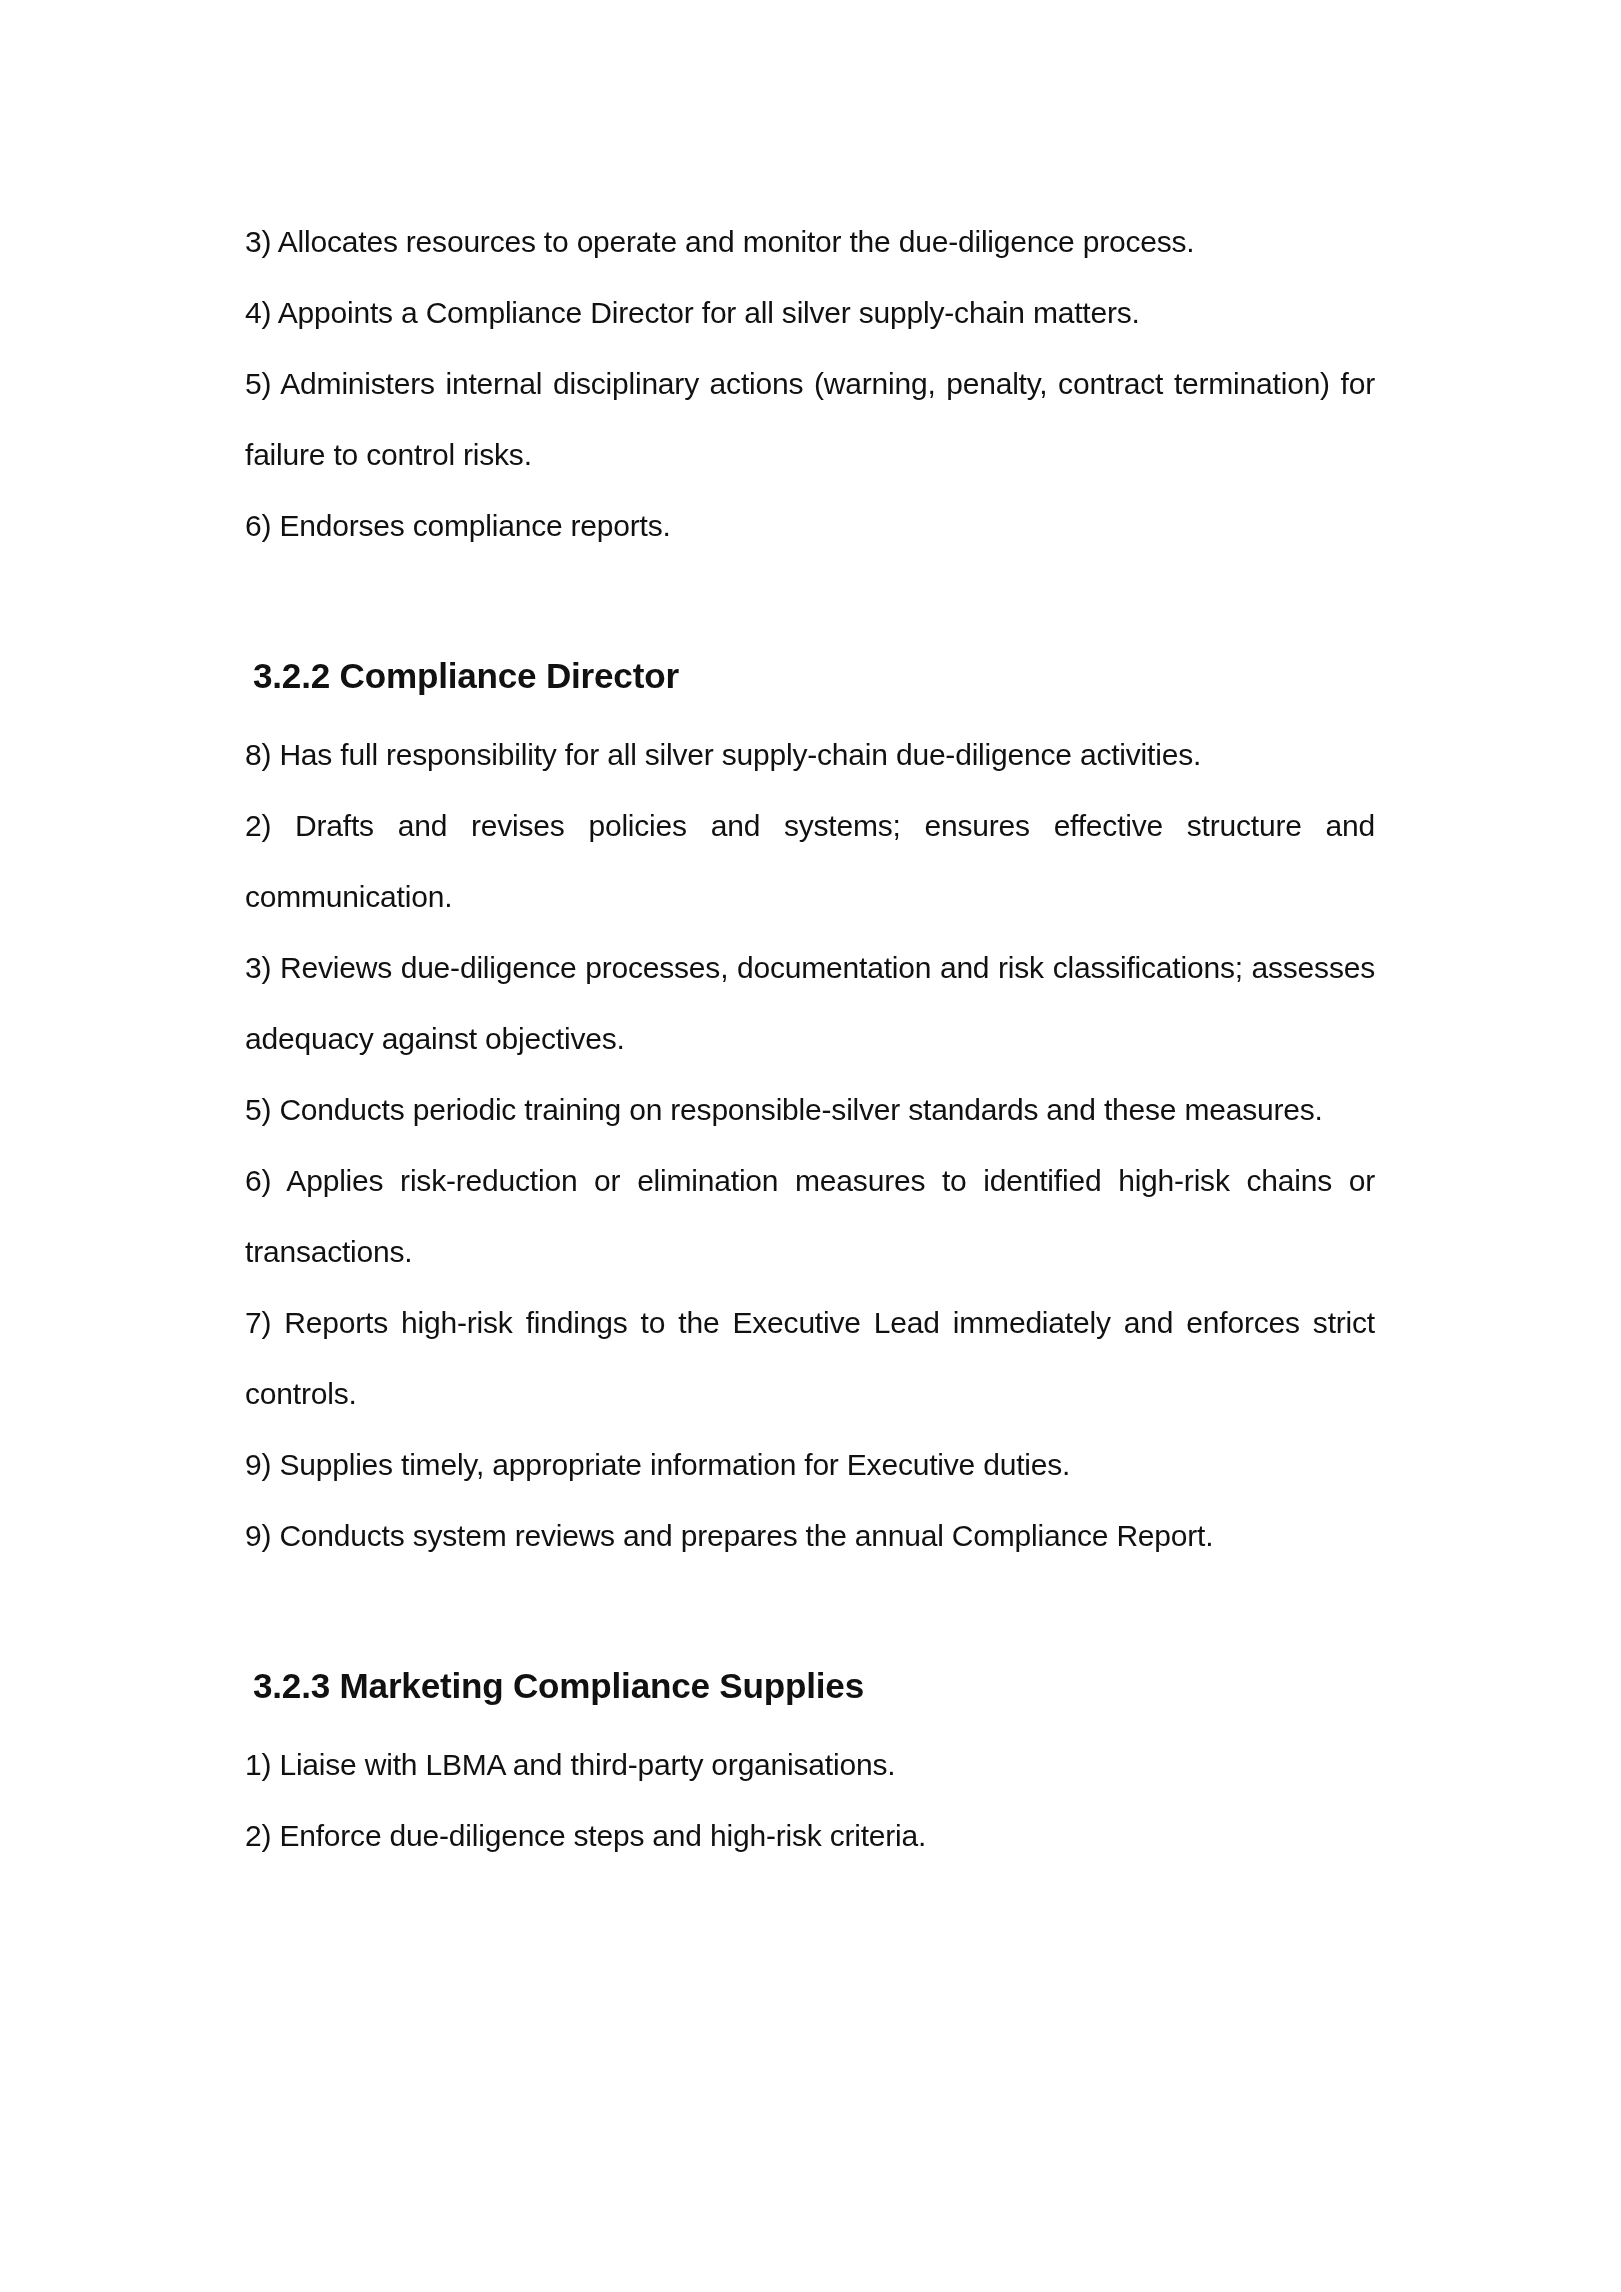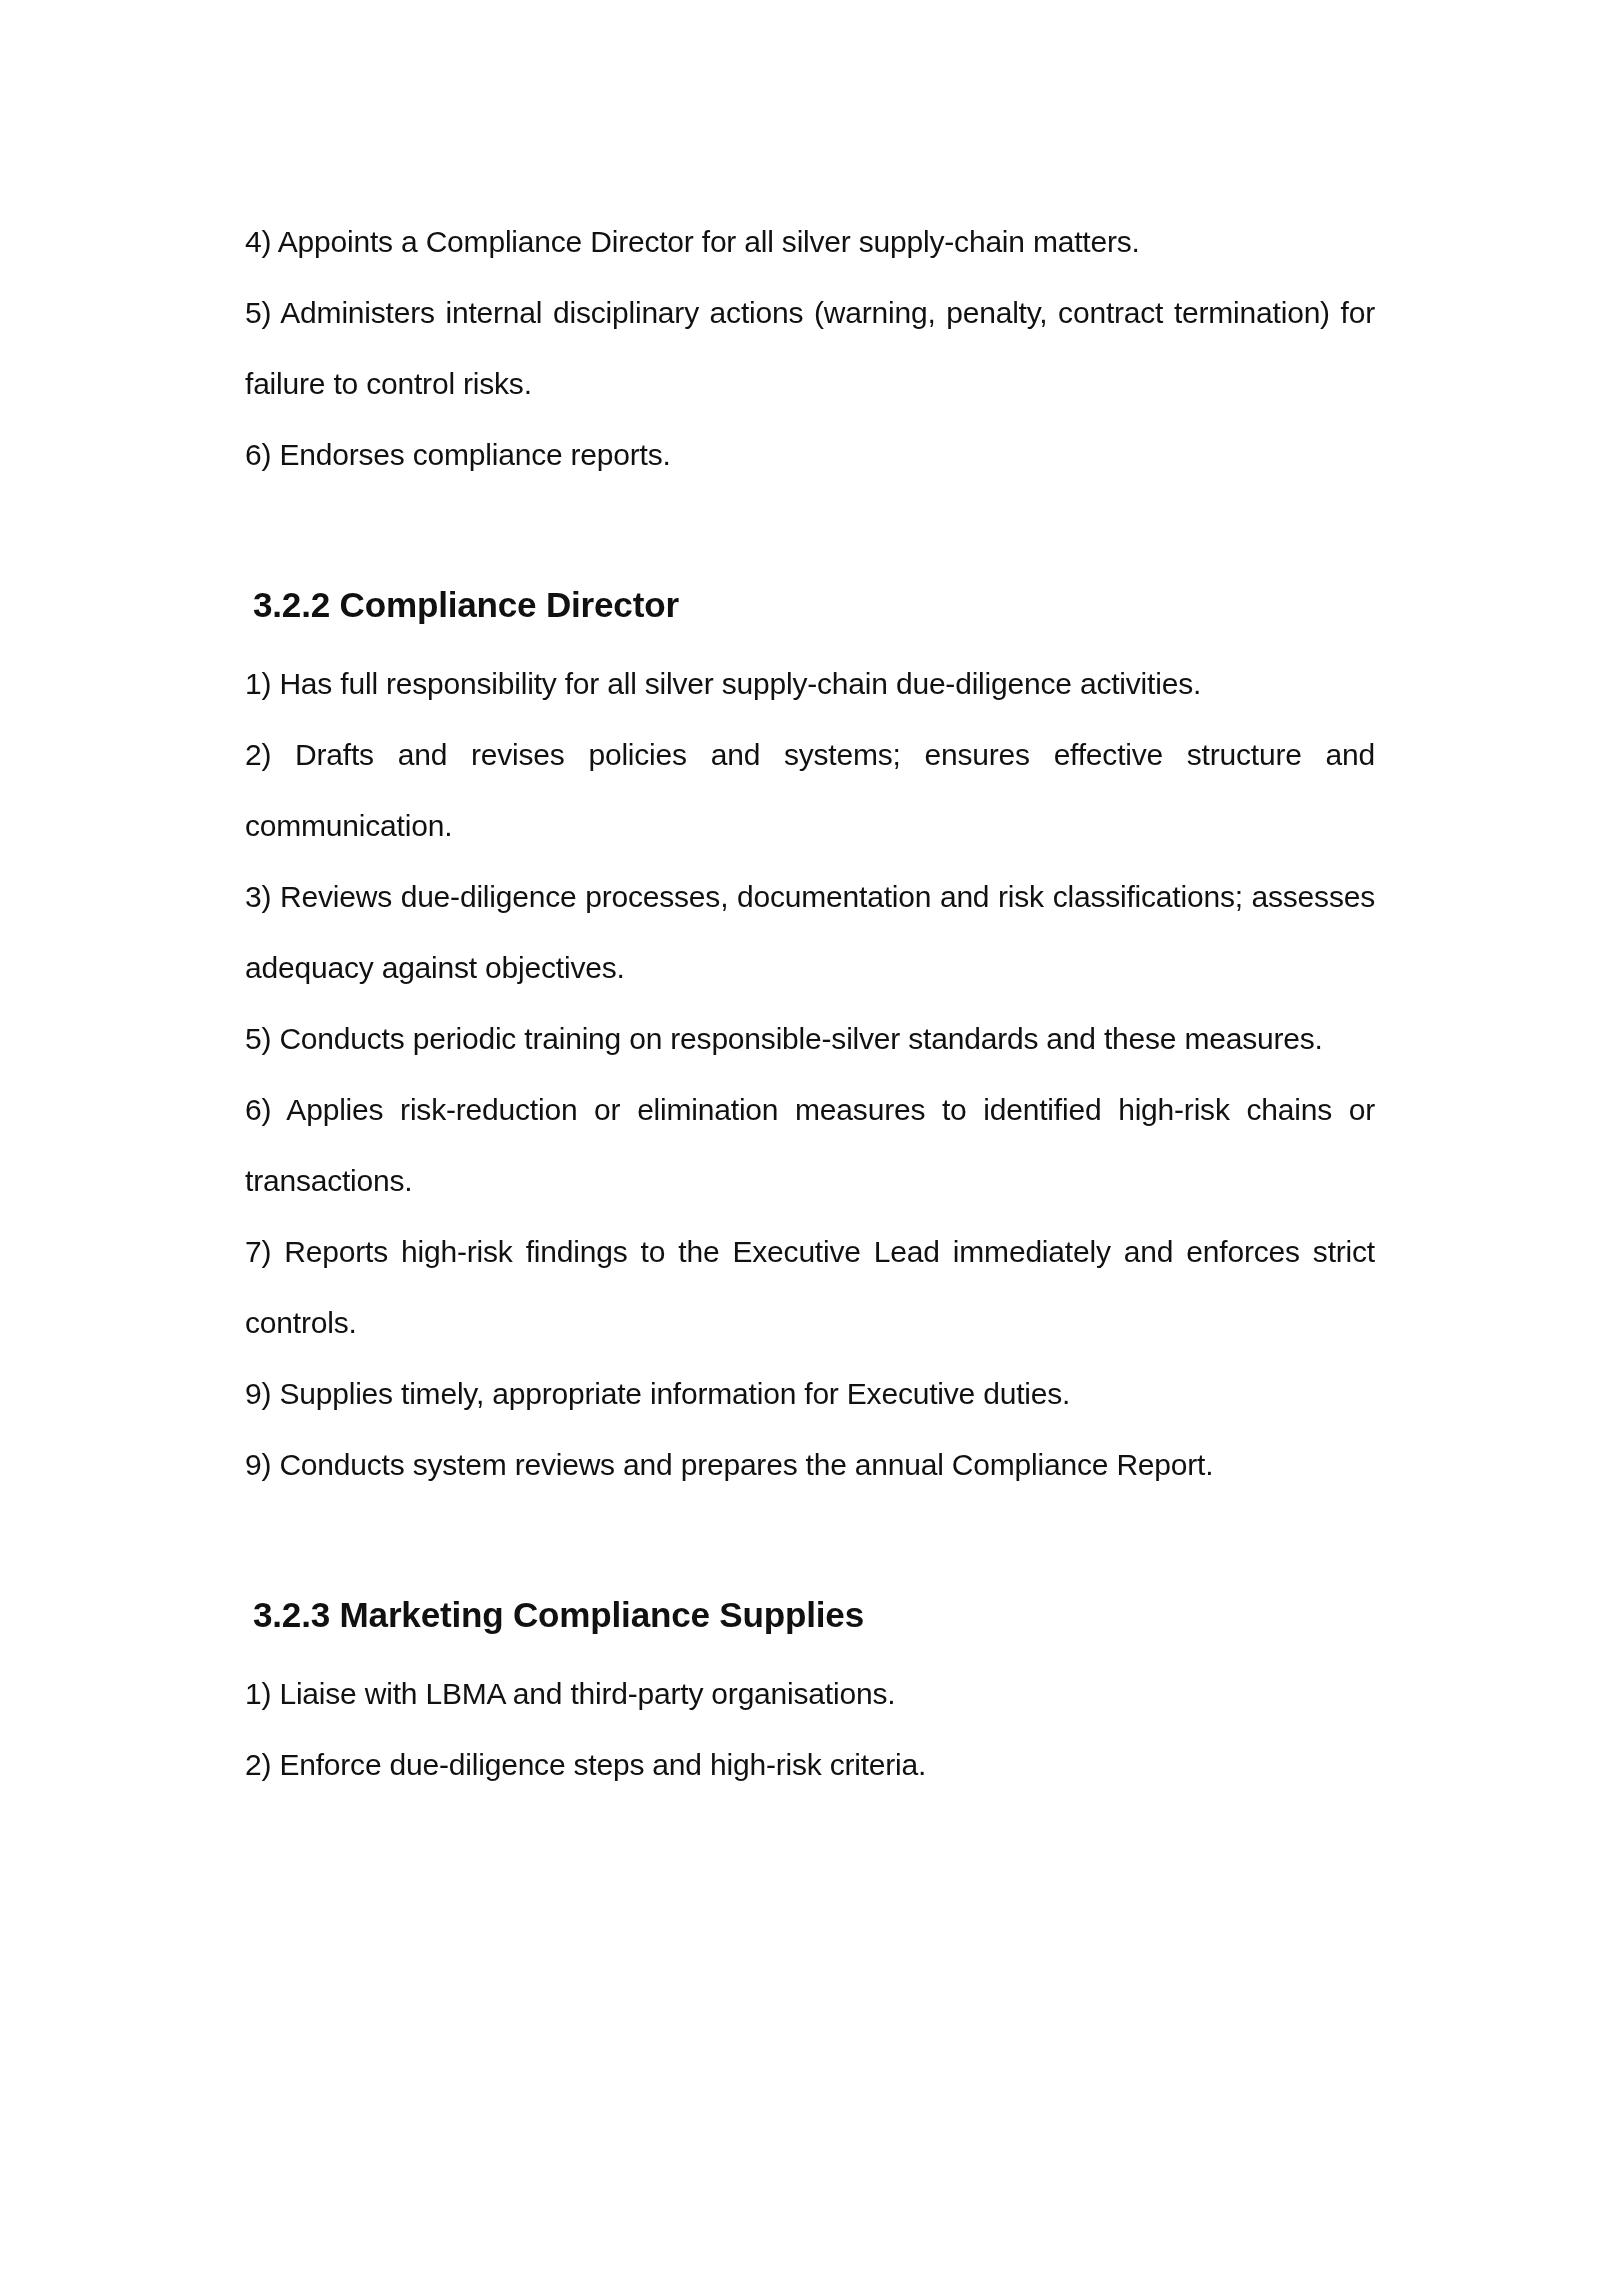--- a/index.html
+++ b/index.html
@@ -18,30 +18,31 @@
   .p { margin: 0; text-align: justify; text-align-last: left; }
   .h { margin: 8px; font-weight: bold; }
   .gap { height: 71px; }
 </style>
 </head>
 <body>
 
 <div class="page">
 
   <div>
+    <p class="p">3) Allocates resources to operate and monitor the due-diligence process.</p>
     <p class="p">4) Appoints a Compliance Director for all silver supply-chain matters.</p>
     <p class="p">5) Administers internal disciplinary actions (warning, penalty, contract termination) for failure to control risks.</p>
     <p class="p">6) Endorses compliance reports.</p>
   </div>
 
   <div class="gap"></div>
 
   <div>
     <h3 class="h">3.2.2 Compliance Director</h3>
-    <p class="p">1) Has full responsibility for all silver supply-chain due-diligence activities.</p>
+    <p class="p">8) Has full responsibility for all silver supply-chain due-diligence activities.</p>
     <p class="p">2) Drafts and revises policies and systems; ensures effective structure and communication.</p>
     <p class="p">3) Reviews due-diligence processes, documentation and risk classifications; assesses adequacy against objectives.</p>
     <p class="p">5) Conducts periodic training on responsible-silver standards and these measures.</p>
     <p class="p">6) Applies risk-reduction or elimination measures to identified high-risk chains or transactions.</p>
     <p class="p">7) Reports high-risk findings to the Executive Lead immediately and enforces strict controls.</p>
     <p class="p">9) Supplies timely, appropriate information for Executive duties.</p>
     <p class="p">9) Conducts system reviews and prepares the annual Compliance Report.</p>
   </div>
 
   <div class="gap"></div>

